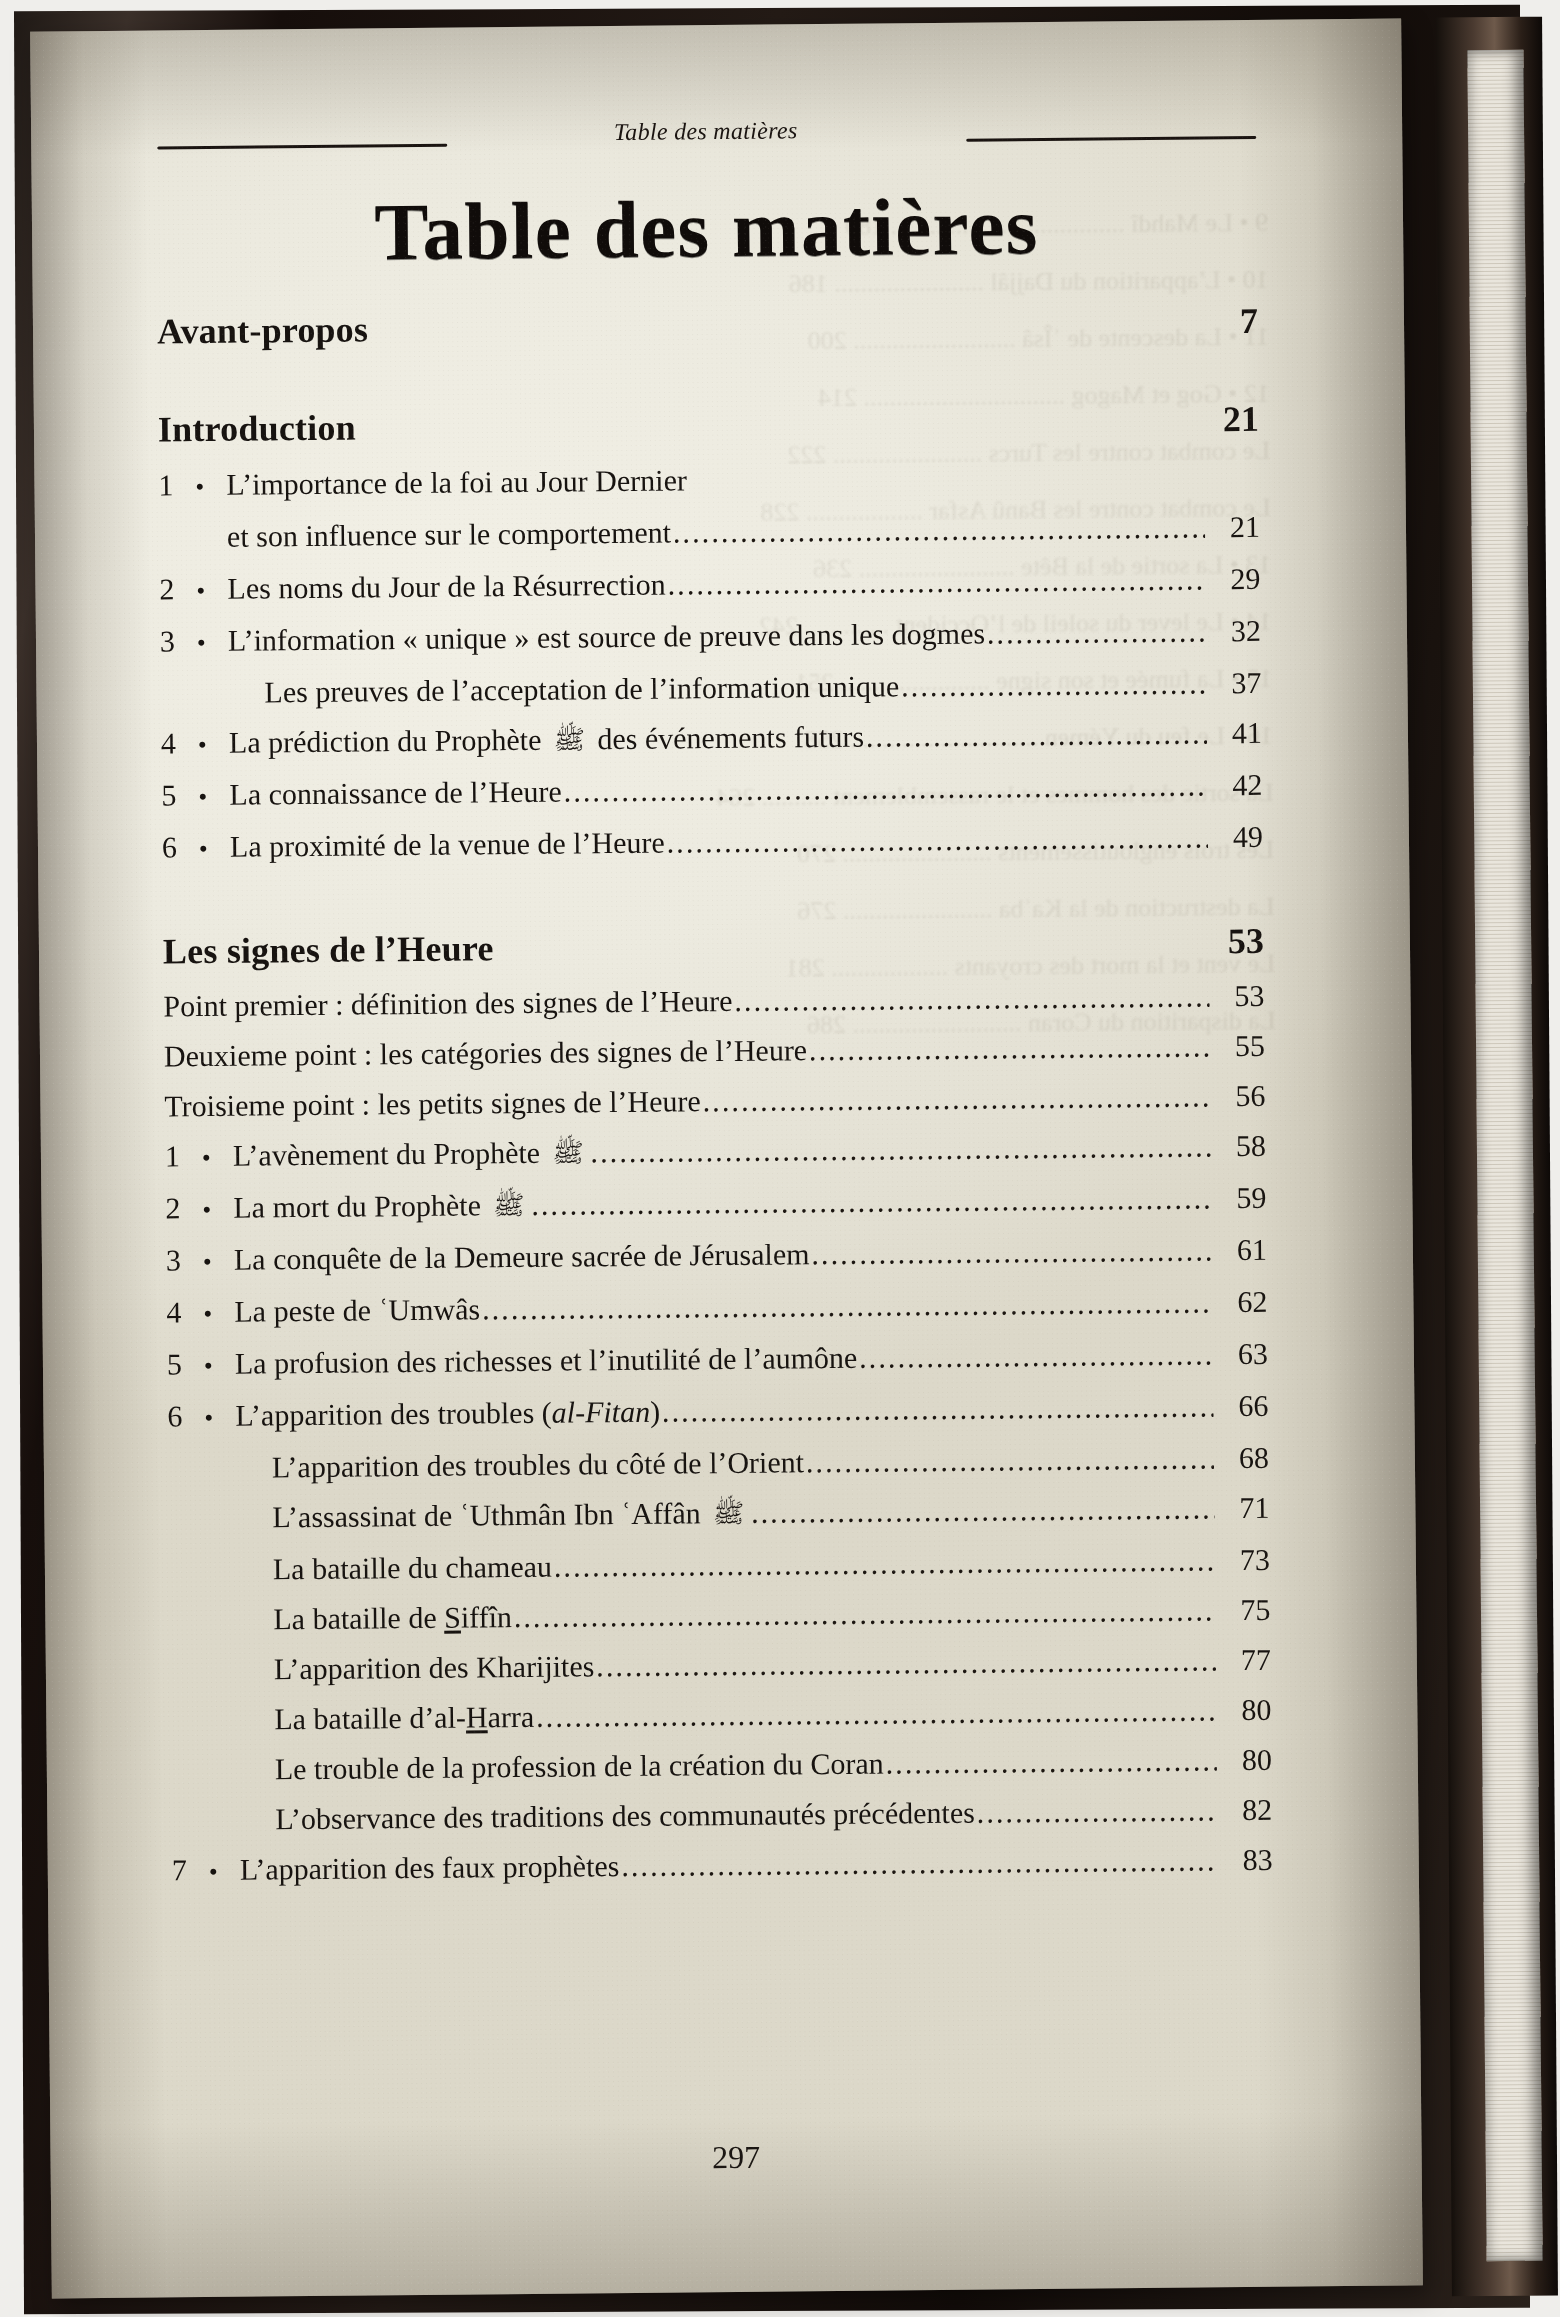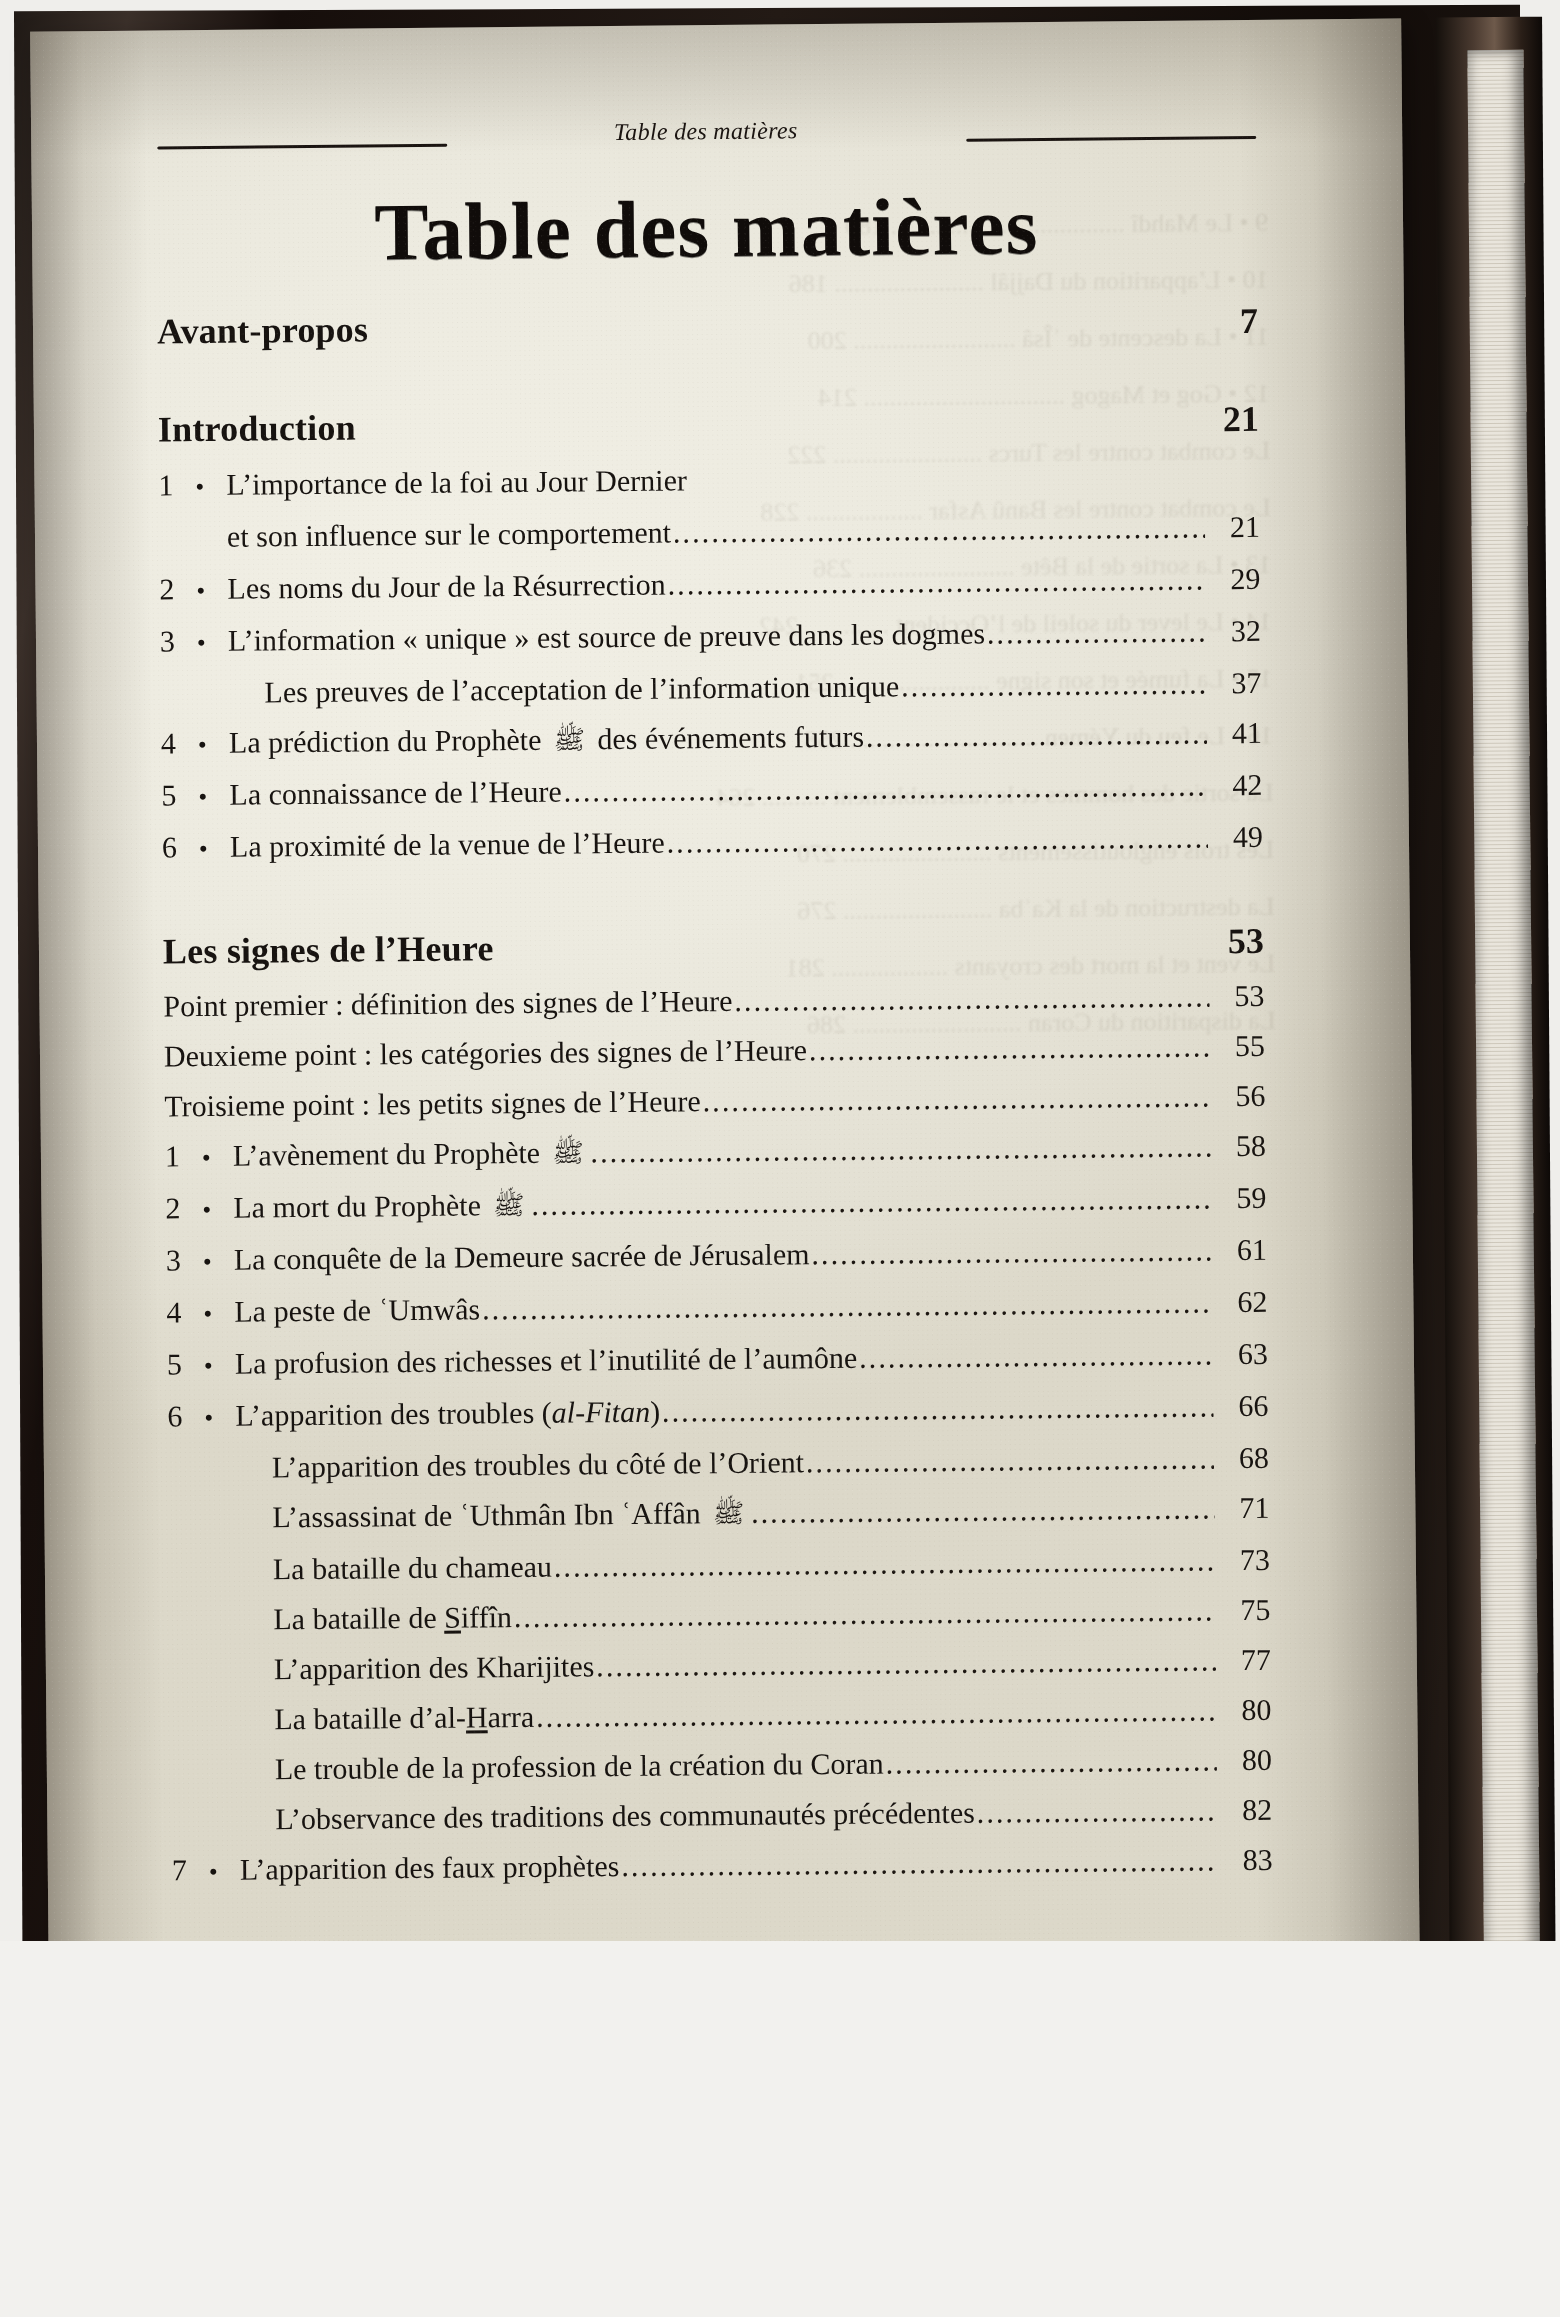--- a/index.html
+++ b/index.html
@@ -1,20 +1,20 @@
 <!DOCTYPE html>
 <html><head>
 <meta charset="utf-8">
 <style>
   html,body{margin:0;padding:0;background:#f2f1ee;}
   body{width:1560px;height:2317px;overflow:hidden;
        font-family:"Liberation Serif","DejaVu Serif",serif;}
 
   
-  #photo{position:relative;width:1560px;height:1941px;background:#efeeeb;overflow:hidden;}
+  #photo{position:relative;width:1560px;height:2317px;background:#efeeeb;overflow:hidden;}
 
   
   #cover{position:absolute;left:19.3px;top:7.7px;width:1506px;height:2303px;
          background:linear-gradient(100deg,#201a16 0%,#3b302a 6%,#170f0c 14%,#241b16 40%,#120c09 70%,#2a211b 100%);
          transform:rotate(-0.25deg);}
   #coverRight{position:absolute;right:9.7px;top:17.4px;width:106px;height:2279px;
          background:linear-gradient(90deg,#15100c 0%,#4a3a30 35%,#6e5a4b 55%,#2a1f18 80%,#0d0907 100%);
          transform:rotate(-0.4deg);}
 
   

